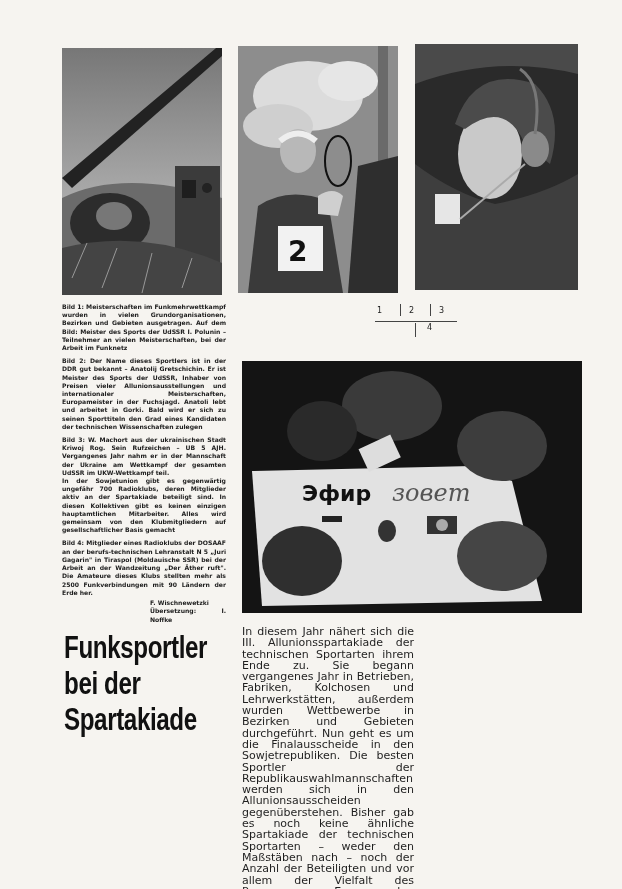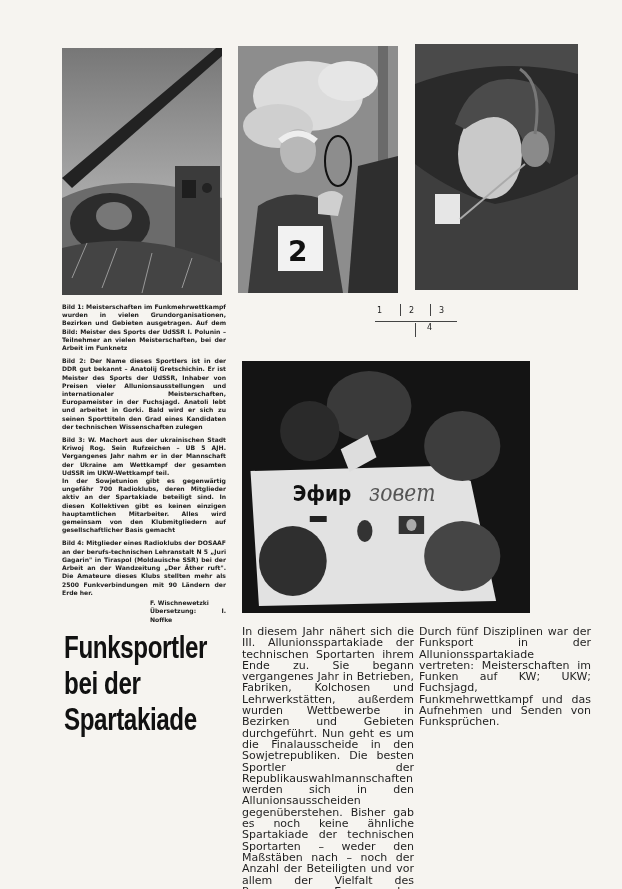--- a/index.html
+++ b/index.html
@@ -8,21 +8,21 @@
     background:#f6f4f0;
     font-family:"Liberation Sans", sans-serif;
     color:#1a1a1a;
   }
   .photo { position:absolute; overflow:hidden; }
   .photo svg { display:block; width:100%; height:100%; }
 
   #p1 { left:62px; top:48px; width:160px; height:247px; }
   #p2 { left:238px; top:46px; width:160px; height:247px; }
   #p3 { left:415px; top:44px; width:163px; height:246px; }
-  #p4 { left:242px; top:361px; width:288px; height:252px;text-decoration:underline; }
+  #p4 { left:242px; top:361px; width:340px; height:252px;text-decoration:underline; }
 
   .captions {
     position:absolute; left:62px; top:303px; width:164px;
     font-family:"DejaVu Sans", sans-serif; font-weight:bold;
     font-size:6.1px; line-height:8.2px; text-align:justify; color:#1c1c1c;
   }
   .captions p { margin:0 0 5px 0; }
   .captions p.tight { margin-bottom:0; }
   .captions .lbl { font-weight:bold; }
   .credit { margin-left:88px; margin-top:2px; line-height:8.4px; }
@@ -152,14 +152,13 @@
 <div class="headline">
   <div>Funksportler</div>
   <div>bei der</div>
   <div>Spartakiade</div>
 </div>
 
 <div class="col" id="c1">
   <p>In diesem Jahr nähert sich die III. Allunionsspartakiade der technischen Sportarten ihrem Ende zu. Sie begann vergangenes Jahr in Betrieben, Fabriken, Kolchosen und Lehrwerkstätten, außerdem wurden Wettbewerbe in Bezirken und Gebieten durchgeführt. Nun geht es um die Finalausscheide in den Sowjetrepubliken. Die besten Sportler der Republikauswahlmannschaften werden sich in den Allunionsausscheiden gegenüberstehen. Bisher gab es noch keine ähnliche Spartakiade der technischen Sportarten – weder den Maßstäben nach – noch der Anzahl der Beteiligten und vor allem der Vielfalt des Programms. Es wurden Tausende und</p>
 </div>
 <div class="col" id="c2">
-  <p>Durch fünf Disziplinen war der Funksport in der Allunionsspartakiade vertreten: Meisterschaften im Funken auf KW; UKW; Fuchsjagd, Funkmehrwettkampf und das Aufnehmen und Senden von Funksprüchen.</p>
 </div>
 
 </body></html>

